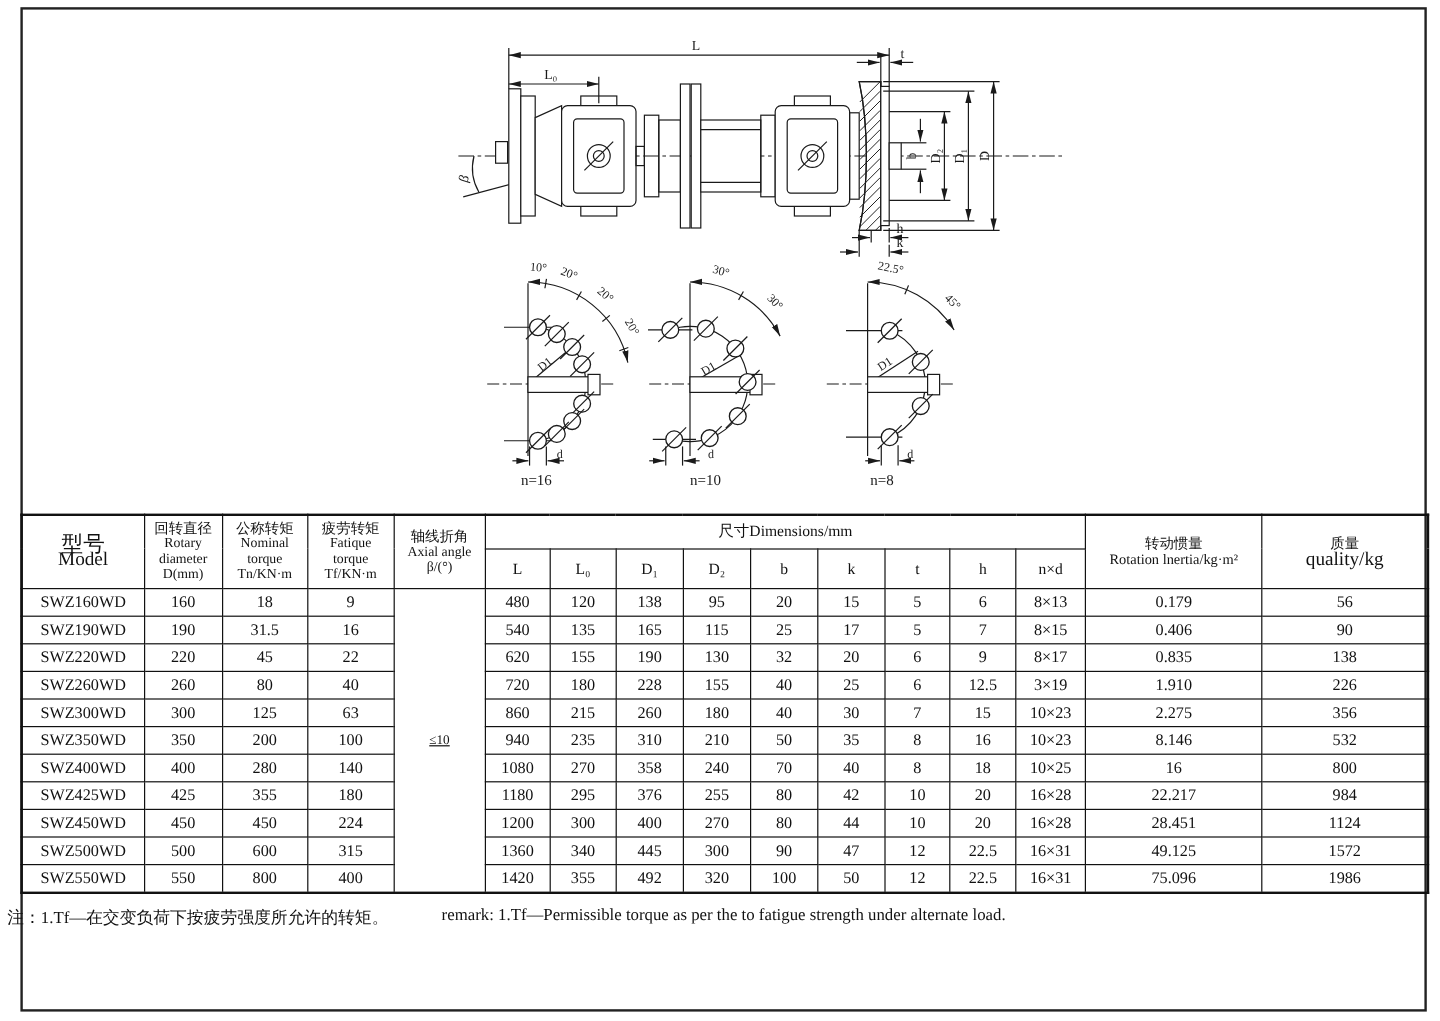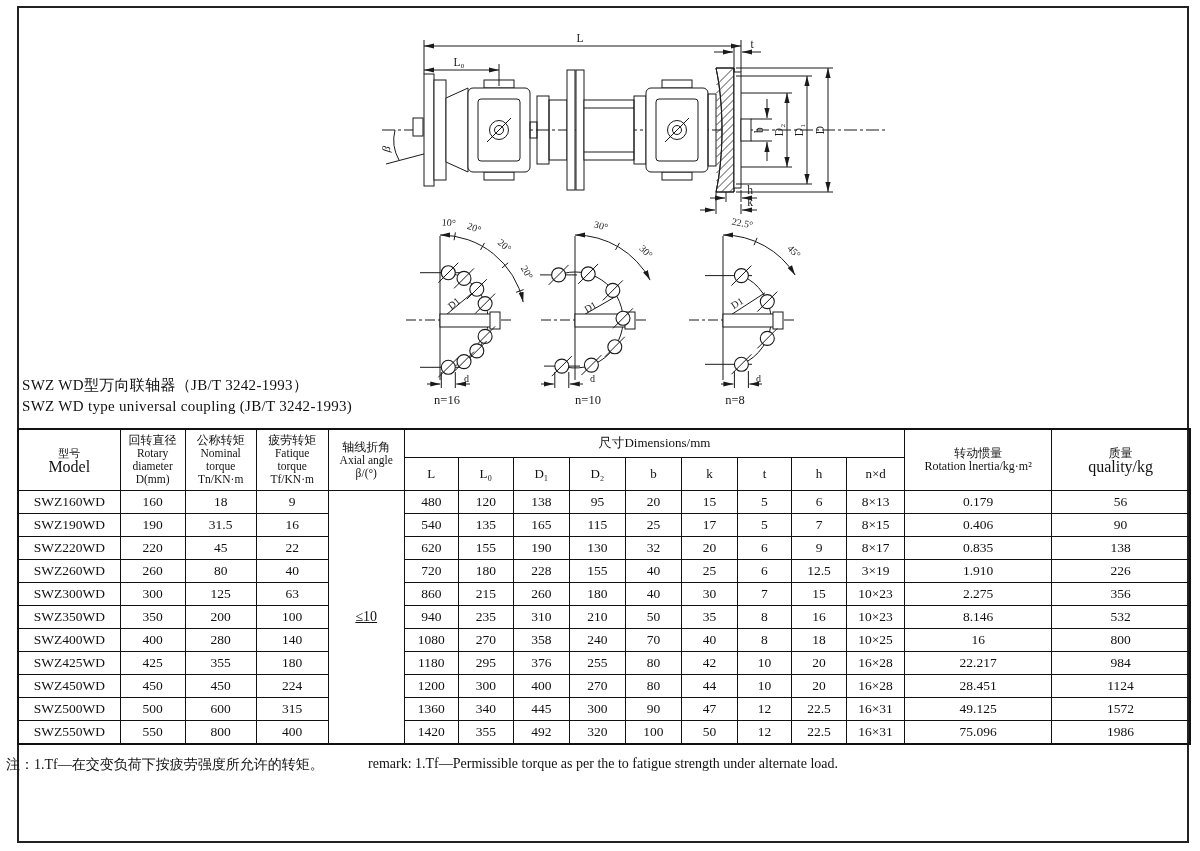--- a/index.html
+++ b/index.html
@@ -247,24 +247,20 @@
     </g>
     <g font-size="10">
       <text x="741.7" y="226.5" text-anchor="middle" transform="rotate(11 741.7 226.5)">22.5°</text>
       <text x="791.6" y="254" text-anchor="middle" transform="rotate(45 791.6 254)">45°</text>
       <text x="739" y="306" text-anchor="middle" transform="rotate(-33 739 306)">D1</text>
       <text x="756" y="382">d</text>
       <text x="735" y="404" text-anchor="middle" font-size="12.5">n=8</text>
     </g>
   </svg>
 
-  <div class="titles">
-    <div>SWZ WD型万向联轴器（JB/T 3242-1993）</div>
-    <div>SWZ WD type universal coupling (JB/T 3242-1993)</div>
-  </div>
 
   <table class="spec-table">
     <colgroup>
       <col style="width:102px">
         <col style="width:65px">
         <col style="width:71px">
         <col style="width:72px">
       <col style="width:76px">
         <col style="width:54px">
         <col style="width:55px">
@@ -274,21 +270,21 @@
         <col style="width:56px">
         <col style="width:54px">
       <col style="width:55px">
         <col style="width:58px">
         <col style="width:147px">
         <col style="width:138px">
     </colgroup>
     <thead>
       <tr class="gh">
         <th rowspan="2">
-          <span class="hz" style="font-size:11px">型号</span>
+          <span class="hz" style="font-size:18px">型号</span>
           <span class="he" style="font-size:16px">Model</span>
         </th>
         <th rowspan="2">
           <span class="hz">回转直径</span>
           <span class="he">Rotary</span>
           <span class="he">diameter</span>
           <span class="he">D(mm)</span>
         </th>
         <th rowspan="2">
           <span class="hz">公称转矩</span>
@@ -328,21 +324,21 @@
         <th>h</th>
         <th>n×d</th>
       </tr>
     </thead>
     <tbody>
         <tr>
           <td>SWZ160WD</td>
           <td>160</td>
           <td>18</td>
           <td>9</td>
-          <td rowspan="11" style="font-size: 14px; text-decoration: underline;">≤10</td>
+          <td rowspan="11" style="font-size: 11px; text-decoration: underline;">≤10</td>
           <td>480</td>
           <td>120</td>
           <td>138</td>
           <td>95</td>
           <td>20</td>
           <td>15</td>
           <td>5</td>
           <td>6</td>
           <td>8×13</td>
           <td>0.179</td>

